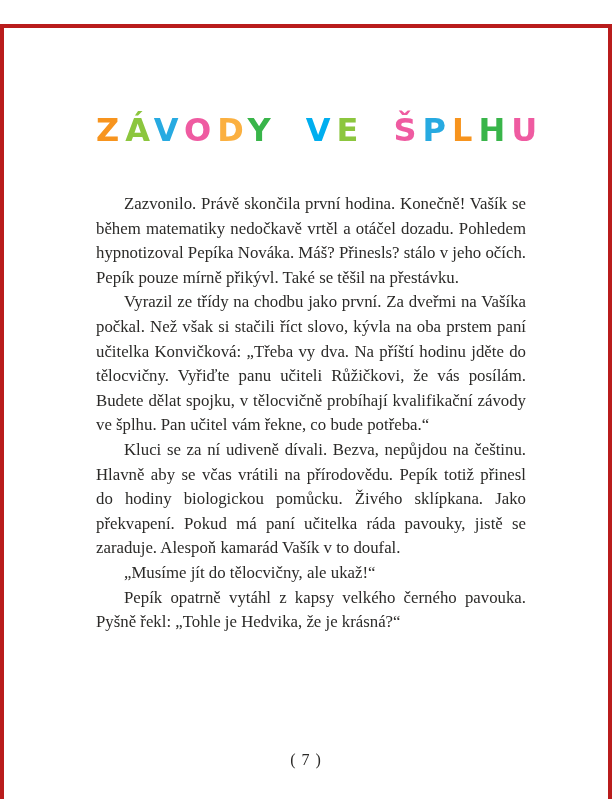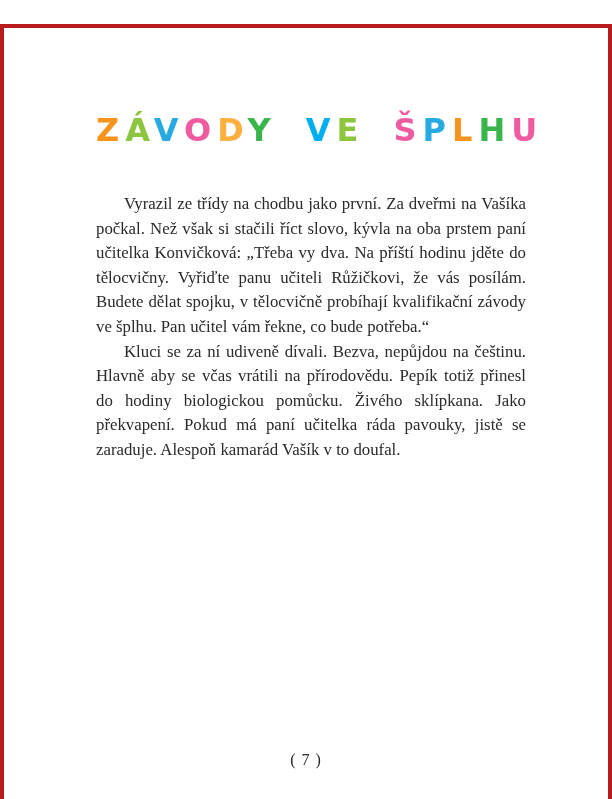--- a/index.html
+++ b/index.html
@@ -66,19 +66,22 @@
 
 <div class="page">
 
   <h1 class="chapter-title">
     <span class="title-word"><span class="title-letter" style="color: rgb(247, 148, 30);">Z</span><span class="title-letter" style="color: rgb(140, 198, 62);">Á</span><span class="title-letter" style="color: rgb(39, 170, 225);">V</span><span class="title-letter" style="color: rgb(239, 91, 161);">O</span><span class="title-letter" style="color: rgb(251, 176, 64);">D</span><span class="title-letter" style="color: rgb(57, 181, 74);">Y</span></span>
     <span class="title-word"><span class="title-letter" style="color: rgb(0, 174, 239);">V</span><span class="title-letter" style="color: rgb(140, 198, 62);">E</span></span>
     <span class="title-word"><span class="title-letter" style="color: rgb(239, 91, 161);">Š</span><span class="title-letter" style="color: rgb(39, 170, 225);">P</span><span class="title-letter" style="color: rgb(247, 148, 30);">L</span><span class="title-letter" style="color: rgb(57, 181, 74);">H</span><span class="title-letter" style="color: rgb(239, 91, 161);">U</span></span>
   </h1>
 
   <div class="body-text">
+    <p>Zazvonilo. Právě skončila první hodina. Konečně! Vašík se během matematiky nedočkavě vrtěl a otáčel dozadu. Pohledem hypnotizoval Pepíka Nováka. Máš? Přinesls? stálo v jeho očích. Pepík pouze mírně přikývl. Také se těšil na přestávku.</p>
     <p>Vyrazil ze třídy na chodbu jako první. Za dveřmi na Vašíka počkal. Než však si stačili říct slovo, kývla na oba prstem paní učitelka Konvičková: „Třeba vy dva. Na příští hodinu jděte do tělocvičny. Vyřiďte panu učiteli Růžičkovi, že vás posílám. Budete dělat spojku, v tělocvičně probíhají kvalifikační závody ve šplhu. Pan učitel vám řekne, co bude potřeba.“</p>
     <p>Kluci se za ní udiveně dívali. Bezva, nepůjdou na češtinu. Hlavně aby se včas vrátili na přírodovědu. Pepík totiž přinesl do hodiny biologickou pomůcku. Živého sklípkana. Jako překvapení. Pokud má paní učitelka ráda pavouky, jistě se zaraduje. Alespoň kamarád Vašík v to doufal.</p>
+    <p>„Musíme jít do tělocvičny, ale ukaž!“</p>
+    <p>Pepík opatrně vytáhl z kapsy velkého černého pavouka. Pyšně řekl: „Tohle je Hedvika, že je krásná?“</p>
   </div>
 
   <div class="page-number">( 7 )</div>
 
 </div>
 
 </body></html>

